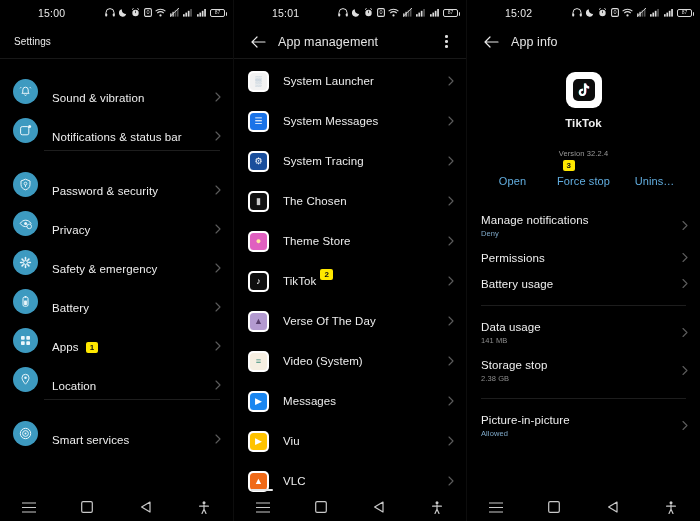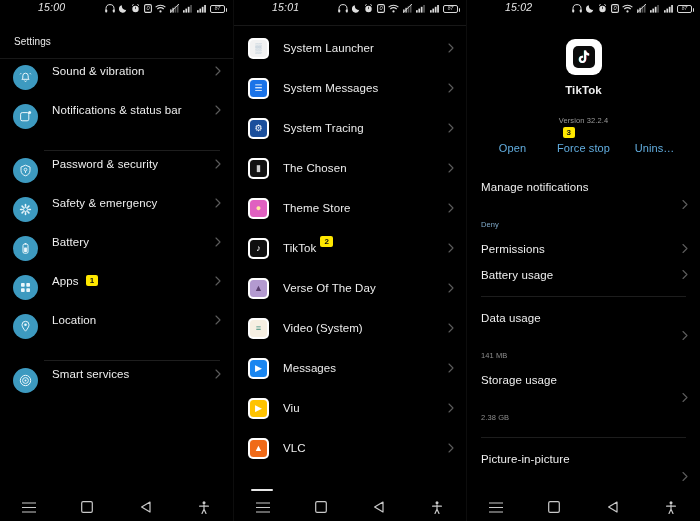--- a/index.html
+++ b/index.html
@@ -10,22 +10,22 @@
     overflow:hidden;
   }
   .screens { display:flex; width:700px; height:521px; }
   .panel { position:relative; height:521px; background:#000; overflow:hidden; }
   .panel.p1 { width:233px; }
   .panel.p2 { width:234px; border-left:1px solid #0d0d0d; border-right:1px solid #0d0d0d; }
   .panel.p3 { width:233px; }
 
   
   .statusbar {
-    height:25px; display:flex; align-items:flex-end;
-    padding:12px 8px; color:#e8e8e8;font-style:italic;
+    height:25px; display:flex; align-items:center;
+    padding:12px 8px; color:#e8e8e8;
   }
   .sb-time { font-size:10.5px; letter-spacing:.2px; margin-left:30px; }
   .sb-icons { margin-left:auto; display:flex; align-items:center; gap:3.5px; }
   .sb-icons svg { display:block; }
   .batt {
     width:15px; height:8px; border:1px solid #d8d8d8; border-radius:2px;
     position:relative; display:flex; align-items:center; justify-content:center;
   }
   .batt:after {
     content:""; position:absolute; right:-3px; top:2px;
@@ -41,21 +41,21 @@
   }
   .title-main { font-size:10px; color:#ececec; letter-spacing:.1px; }
   .title-sub  { font-size:12.5px; color:#e4e4e4; letter-spacing:.1px; }
   .kebab { margin-left:auto; display:flex; flex-direction:column; gap:2.5px; align-items:center; padding:4px; }
   .kebab i { width:2.6px; height:2.6px; background:#dcdcdc; border-radius:50%; display:block; }
   .hdr-rule { height:1px; background:#181818; margin:0 0 0 0; }
 
   
   .slist { padding-top:6px; }
   .srow {
-    display:flex; align-items:flex-start; height:39px; padding:0 12px 0 13px;
+    display:flex; align-items:flex-end; height:39px; padding:0 12px 0 13px;
   }
   .sicon {
     width:25px; height:25px; border-radius:50%;
     background:#3d9ac0; flex:0 0 auto;
     display:flex; align-items:center; justify-content:center;
     color:#eaf6fb;
   }
   .sicon svg { display:block; }
   .slabel { font-size:11.5px; color:#eeeeee; margin-left:14px; letter-spacing:.1px; }
   .badge {
@@ -84,21 +84,21 @@
   }
   .hero-name { font-size:11.5px; color:#f0f0f0; margin-top:9px; font-weight:bold; letter-spacing:.1px; }
   .hero-ver  { font-size:7.5px; color:#9a9a9a; margin-top:20px; letter-spacing:.1px; }
   .actions {
     display:flex; margin-top:17px; padding:0 10px; position:relative;
   }
   .action { flex:1; text-align:center; font-size:11px; color:#62aee0; letter-spacing:.1px; position:relative; }
   .action .badge { position:absolute; top:-15px; left:50%; transform:translateX(-28px); }
   .info-list { margin-top:20px; }
   .irow { padding:7px 14px 7px 14px; position:relative; display:flex; align-items:flex-start; }
-  .irow .txtcol { display:flex; flex-direction:column;gap:24px; }
+  .irow .txtcol { display:flex; flex-direction:column; }
   .ititle { font-size:11.5px; color:#efefef; letter-spacing:.1px; }
   .isub { font-size:7.5px; color:#7fa9c9; margin-top:3px; letter-spacing:.1px; }
   .isub.grey { color:#8e8e8e; }
   .irow .chev { position:absolute; right:12px; top:50%; transform:translateY(-50%); }
   .idiv { height:1px; background:#1d1d1d; margin:8px 14px; }
 
   
   .navbar {
     position:absolute; bottom:0; left:0; right:0; height:28px;
     display:flex; align-items:center; justify-content:space-around;
@@ -223,20 +223,33 @@
             </svg>
           </div>
           <div class="slabel">Password &amp; security</div>
           <div class="chev"><svg width="6" height="10" viewBox="0 0 6 10">
               <path d="M1 1l4 4-4 4" fill="none" stroke="#5c5c5c" stroke-width="1.1" stroke-linecap="round" stroke-linejoin="round"></path>
             </svg></div>
         </div>
         <div class="srow">
           <div class="sicon">
             <svg width="13" height="13" viewBox="0 0 13 13">
+              <path d="M1.2 6.4C2.6 4.3 4.5 3.2 6.6 3.2s4 1.1 5.4 3.2c-1.4 2.1-3.3 3.2-5.4 3.2S2.6 8.5 1.2 6.4z" fill="none" stroke="#eaf6fb" stroke-width="1"></path>
+              <circle cx="6.6" cy="6.4" r="1.5" fill="#eaf6fb"></circle>
+              <circle cx="10.2" cy="9.4" r="2.3" fill="#3d9ac0" stroke="#eaf6fb" stroke-width="0.9"></circle>
+            </svg>
+          </div>
+          <div class="slabel">Privacy</div>
+          <div class="chev"><svg width="6" height="10" viewBox="0 0 6 10">
+              <path d="M1 1l4 4-4 4" fill="none" stroke="#5c5c5c" stroke-width="1.1" stroke-linecap="round" stroke-linejoin="round"></path>
+            </svg></div>
+        </div>
+        <div class="srow">
+          <div class="sicon">
+            <svg width="13" height="13" viewBox="0 0 13 13">
               <circle cx="6.5" cy="6.5" r="2" fill="none" stroke="#eaf6fb" stroke-width="1"></circle>
               <g stroke="#eaf6fb" stroke-width="1.6" stroke-linecap="round">
                 <path d="M6.5 1.6v1.6M6.5 9.8v1.6M1.6 6.5h1.6M9.8 6.5h1.6M3.1 3.1l1.1 1.1M8.8 8.8l1.1 1.1M9.9 3.1 8.8 4.2M4.2 8.8 3.1 9.9"></path>
               </g>
             </svg>
           </div>
           <div class="slabel">Safety &amp; emergency</div>
           <div class="chev"><svg width="6" height="10" viewBox="0 0 6 10">
               <path d="M1 1l4 4-4 4" fill="none" stroke="#5c5c5c" stroke-width="1.1" stroke-linecap="round" stroke-linejoin="round"></path>
             </svg></div>
@@ -382,20 +395,33 @@
               <rect x="4.8" y="2.8" width="1.7" height="5.8" fill="#ddd"></rect>
               <rect x="7.2" y="1" width="1.7" height="7.6" fill="#ddd"></rect>
             </svg>
         </span>
         <span class="batt">
           <span>87</span>
         </span>
       </div>
     </div>
 
+    <div class="titlebar">
+      <div class="back">
+        <svg width="15" height="12" viewBox="0 0 15 12">
+            <path d="M14 6H1M6 1 1 6l5 5" fill="none" stroke="#e9e9e9" stroke-width="1.2" stroke-linecap="round" stroke-linejoin="round"></path>
+          </svg>
+      </div>
+      <div class="title-sub">App management</div>
+      <div class="kebab">
+          <i></i>
+          <i></i>
+          <i></i>
+        </div>
+    </div>
     <div class="hdr-rule"></div>
 
     <div class="applist" id="app-list">
         <div class="arow">
           <div class="aicon" style="background: rgb(255, 255, 255);">
             <span style="width:17px;height:17px;border-radius:3.5px;background:#f2f2f2;display:flex;align-items:center;justify-content:center;color:#9fb7c9;font-size:9px;line-height:1;">▒</span>
           </div>
           <div class="alabel">System Launcher</div>
           <div class="chev"><svg width="6" height="10" viewBox="0 0 6 10">
               <path d="M1 1l4 4-4 4" fill="none" stroke="#5c5c5c" stroke-width="1.1" stroke-linecap="round" stroke-linejoin="round"></path>
@@ -581,20 +607,28 @@
               <rect x="4.8" y="2.8" width="1.7" height="5.8" fill="#ddd"></rect>
               <rect x="7.2" y="1" width="1.7" height="7.6" fill="#ddd"></rect>
             </svg>
         </span>
         <span class="batt">
           <span>87</span>
         </span>
       </div>
     </div>
 
+    <div class="titlebar">
+      <div class="back">
+        <svg width="15" height="12" viewBox="0 0 15 12">
+            <path d="M14 6H1M6 1 1 6l5 5" fill="none" stroke="#e9e9e9" stroke-width="1.2" stroke-linecap="round" stroke-linejoin="round"></path>
+          </svg>
+      </div>
+      <div class="title-sub">App info</div>
+    </div>
 
     <div class="appinfo-hero">
       <div class="hero-icon">
         <svg width="22" height="22" viewBox="0 0 22 22">
           <rect width="22" height="22" rx="5" fill="#0b0b0b"></rect>
           <path d="M13.4 4.6c.3 1.7 1.3 2.7 3 2.9v2c-1 .1-1.9-.2-2.9-.8v4.4c0 2.6-2 4.4-4.4 3.9-2-.4-3.2-2.3-2.9-4.3.3-1.9 2.1-3.2 4-2.9v2.1c-1-.3-1.9.3-2 1.3-.1.9.5 1.7 1.4 1.8 1 .1 1.8-.6 1.8-1.7V4.6z" fill="#ff3b5c"></path>
           <path d="M12.8 4.6c.3 1.7 1.3 2.7 3 2.9v2c-1 .1-1.9-.2-2.9-.8v4.4c0 2.6-2 4.4-4.4 3.9-2-.4-3.2-2.3-2.9-4.3.3-1.9 2.1-3.2 4-2.9v2.1c-1-.3-1.9.3-2 1.3-.1.9.5 1.7 1.4 1.8 1 .1 1.8-.6 1.8-1.7V4.6z" fill="#25f4ee" opacity="0.85"></path>
           <path d="M13.1 4.6c.3 1.7 1.3 2.7 3 2.9v2c-1 .1-1.9-.2-2.9-.8v4.4c0 2.6-2 4.4-4.4 3.9-2-.4-3.2-2.3-2.9-4.3.3-1.9 2.1-3.2 4-2.9v2.1c-1-.3-1.9.3-2 1.3-.1.9.5 1.7 1.4 1.8 1 .1 1.8-.6 1.8-1.7V4.6z" fill="#ffffff"></path>
         </svg>
       </div>
@@ -639,21 +673,21 @@
           <div class="txtcol">
             <div class="ititle">Data usage</div>
             <div class="isub grey">141 MB</div>
           </div>
           <div class="chev"><svg width="6" height="10" viewBox="0 0 6 10">
               <path d="M1 1l4 4-4 4" fill="none" stroke="#5c5c5c" stroke-width="1.1" stroke-linecap="round" stroke-linejoin="round"></path>
             </svg></div>
         </div>
         <div class="irow">
           <div class="txtcol">
-            <div class="ititle">Storage usage</div>
+            <div class="ititle">Storage stop</div>
             <div class="isub grey">2.38 GB</div>
           </div>
           <div class="chev"><svg width="6" height="10" viewBox="0 0 6 10">
               <path d="M1 1l4 4-4 4" fill="none" stroke="#5c5c5c" stroke-width="1.1" stroke-linecap="round" stroke-linejoin="round"></path>
             </svg></div>
         </div>
         <div class="idiv"></div>
         <div class="irow">
           <div class="txtcol">
             <div class="ititle">Picture-in-picture</div>

